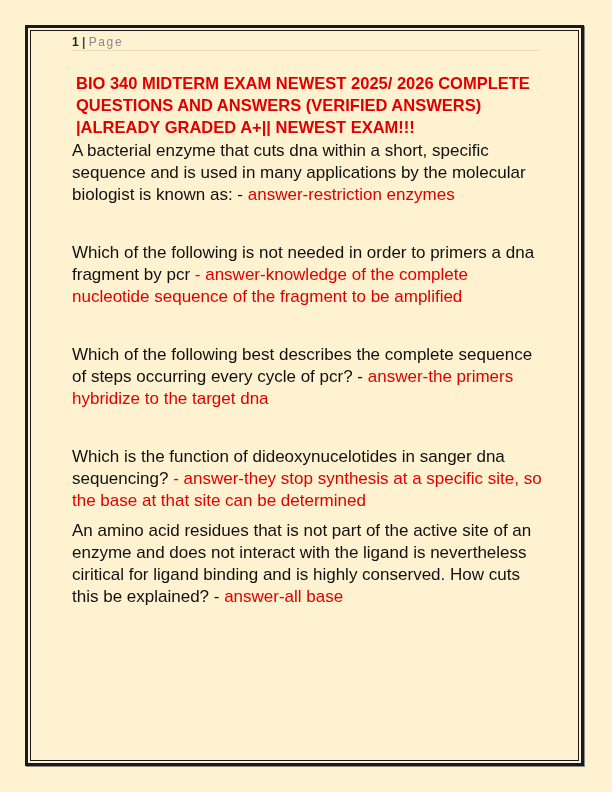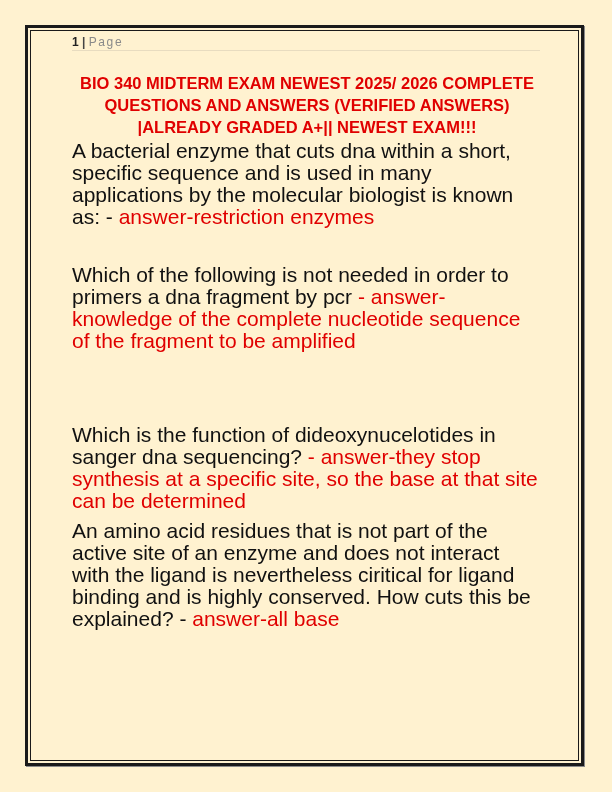--- a/index.html
+++ b/index.html
@@ -60,26 +60,25 @@
       position: absolute;
       left: 72px;
       top: 72px;
       width: 470px;
     }
     .title {
       color: #e00000;
       font-weight: bold;
       font-size: 16.5px;
       line-height: 22px;
-      text-align: center;
       margin: 0 0 2px 0;
       padding: 0 4px;
     }
     .qa {
-      font-size: 21px;
+      font-size: 17px;
       line-height: 22px;
       color: #111;
       margin: 0;
     }
     .qa .answer {
       color: #e00000;
     }
     .gap-large { height: 36px; }
     .gap-small { height: 8px; }
   </style>
@@ -101,20 +100,23 @@
   <p class="qa">
     <span>A bacterial enzyme that cuts dna within a short, specific sequence and is used in many applications by the molecular biologist is known as: - </span><span class="answer">answer-restriction enzymes</span>
   </p>
   <div class="gap-large"></div>
 
   <p class="qa">
     <span>Which of the following is not needed in order to primers a dna fragment by pcr </span><span class="answer">- answer-knowledge of the complete nucleotide sequence of the fragment to be amplified</span>
   </p>
   <div class="gap-large"></div>
 
+  <p class="qa">
+    <span>Which of the following best describes the complete sequence of steps occurring every cycle of pcr? - </span><span class="answer">answer-the primers hybridize to the target dna</span>
+  </p>
   <div class="gap-large"></div>
 
   <p class="qa">
     <span>Which is the function of dideoxynucelotides in sanger dna sequencing? </span><span class="answer">- answer-they stop synthesis at a specific site, so the base at that site can be determined</span>
   </p>
   <div class="gap-small"></div>
 
   <p class="qa">
     <span>An amino acid residues that is not part of the active site of an enzyme and does not interact with the ligand is nevertheless ciritical for ligand binding and is highly conserved. How cuts this be explained? - </span><span class="answer">answer-all base</span>
   </p>

